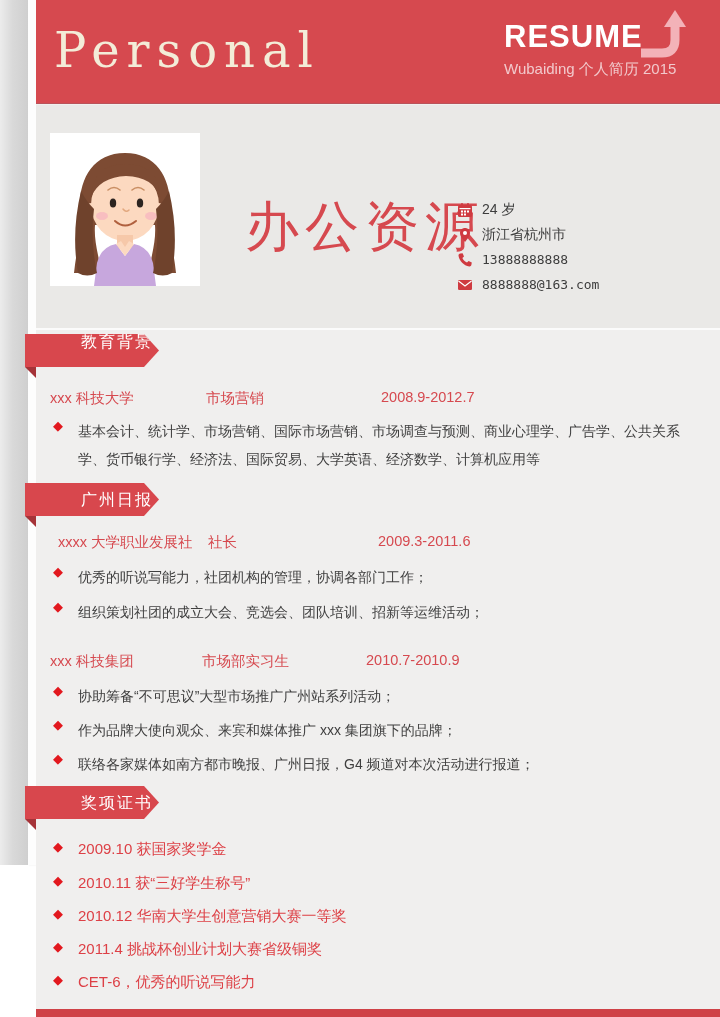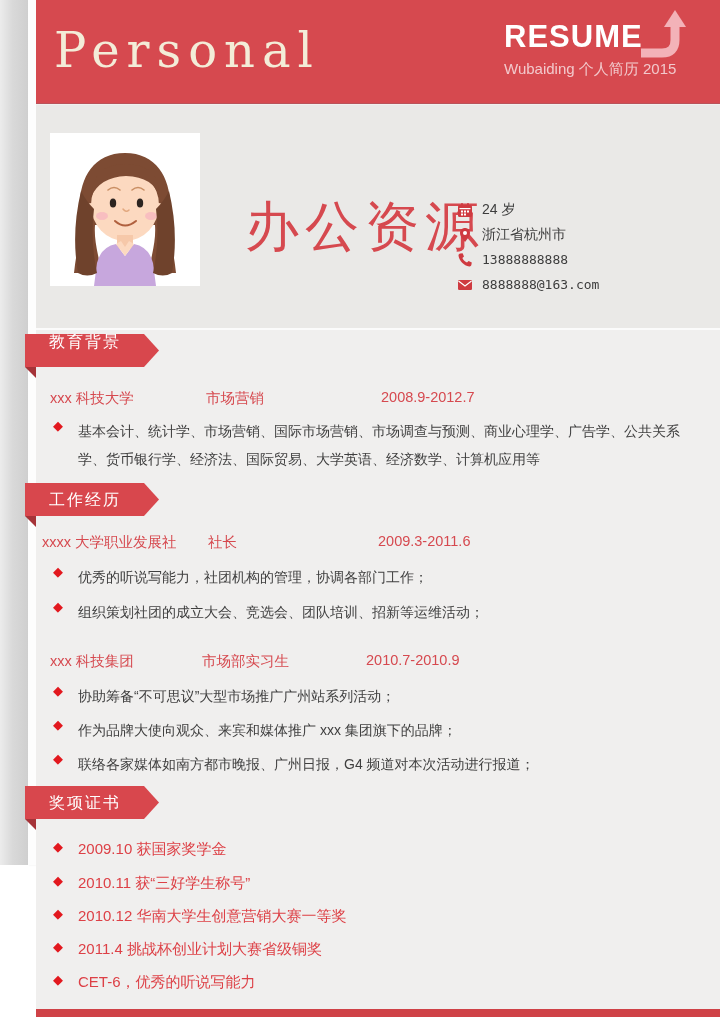--- a/index.html
+++ b/index.html
@@ -34,21 +34,21 @@
   .photo-frame svg { width:100%; height:100%; display:block; }
   .person-name { position:absolute; left:209px; top:86px; font-size:54px; letter-spacing:6px; color:#d6494f; }
   .contacts { position:absolute; left:421px; top:93px; display:flex; flex-direction:column; row-gap:2px; }
   .contact-row { display:flex; align-items:center; height:23px; }
   .contact-row .cicon { width:16px; height:16px; margin-right:9px; flex:0 0 16px; }
   .contact-text { font-size:14px; color:#3d3d3d; }
   .contact-text.mono { font-family:"DejaVu Sans Mono", monospace; font-size:13px; }
 
   
   .ribbon { position:absolute; left:-11px; width:134px; height:33px; background:#d8474d;
-            clip-path:polygon(0 0, calc(100% - 15px) 0, 100% 50%, calc(100% - 15px) 100%, 0 100%); }
+            clip-path:polygon(0 0, calc(100% - 15px) 0, 100% 50%, calc(100% - 15px) 100%, 0 100%);padding-left:32px; }
   .ribbon-label { display:block; padding-left:24px; line-height:33px; font-size:16px;
                   letter-spacing:2px; color:#ffffff; white-space:nowrap; }
   .ribbon-label--clipped { transform:translateY(-9px); }
   .ribbon-fold { position:absolute; left:-11px; width:11px; height:11px; background:#a53338;
                  clip-path:polygon(0 0, 100% 0, 100% 100%); }
 
   
   .entry-head { position:absolute; height:20px; font-size:14.5px; color:#d6494f; white-space:nowrap; }
   .duty-row { position:absolute; left:0; width:684px; }
   .diamond { position:absolute; left:17px; top:1px; font-size:13px; color:#e2181e;
@@ -153,25 +153,25 @@
     <div class="entry-head" style="left:14px; top:389px">xxx 科技大学</div>
     <div class="entry-head" style="left:170px; top:389px">市场营销</div>
     <div class="entry-head" style="left:345px; top:389px">2008.9-2012.7</div>
 
     <div class="duty-row" style="top:417px">
       <span class="diamond">◆</span>
       <span class="duty-text">基本会计、统计学、市场营销、国际市场营销、市场调查与预测、商业心理学、广告学、公共关系学、货币银行学、经济法、国际贸易、大学英语、经济数学、计算机应用等</span>
     </div>
 
     <div class="ribbon" style="top:483px">
-      <span class="ribbon-label">工作经历</span>
+      <span class="ribbon-label">广州日报</span>
     </div>
     <div class="ribbon-fold" style="top:516px"></div>
 
-    <div class="entry-head" style="left:6px; top:533px">xxxx 大学职业发展社</div>
+    <div class="entry-head" style="left:22px; top:533px">xxxx 大学职业发展社</div>
     <div class="entry-head" style="left:172px; top:533px">社长</div>
     <div class="entry-head" style="left:342px; top:533px">2009.3-2011.6</div>
 
     <div class="duty-row" style="top:563px">
       <span class="diamond">◆</span>
       <span class="duty-text">优秀的听说写能力，社团机构的管理，协调各部门工作；</span>
     </div>
     <div class="duty-row" style="top:598px">
       <span class="diamond">◆</span>
       <span class="duty-text">组织策划社团的成立大会、竞选会、团队培训、招新等运维活动；</span>

